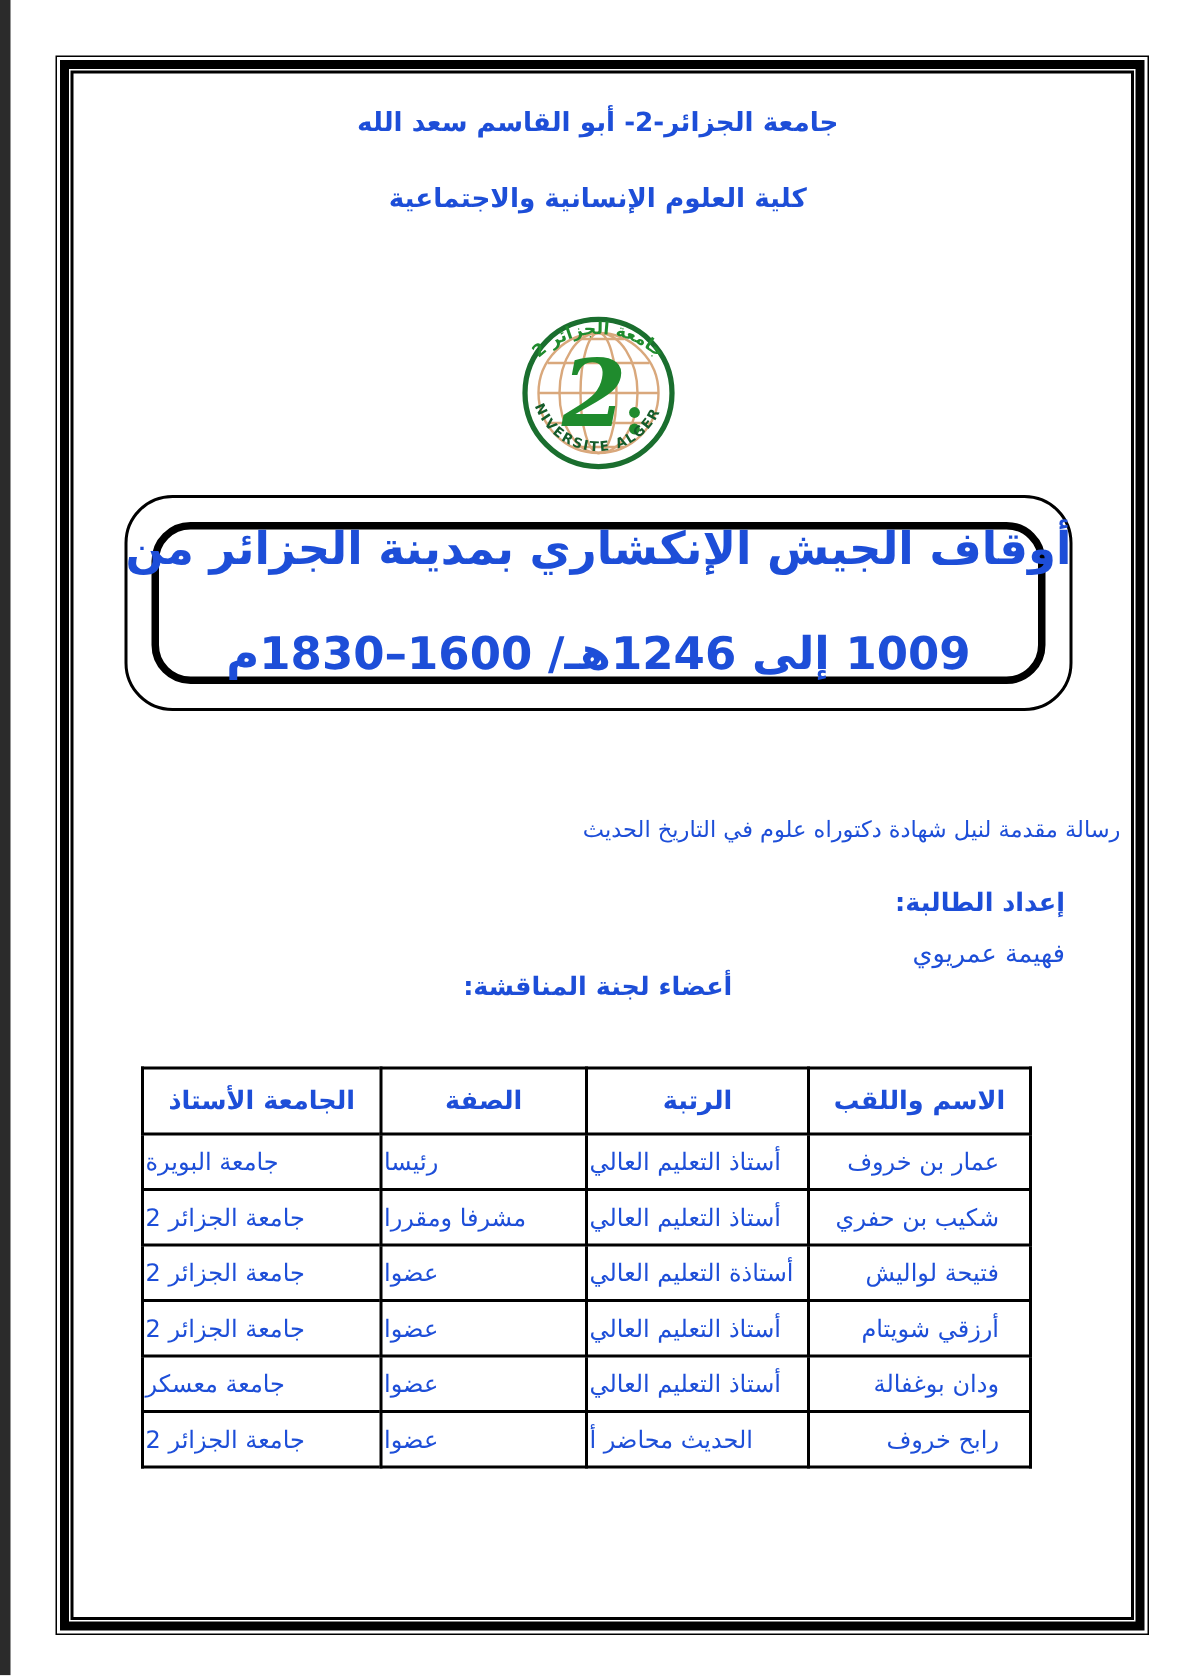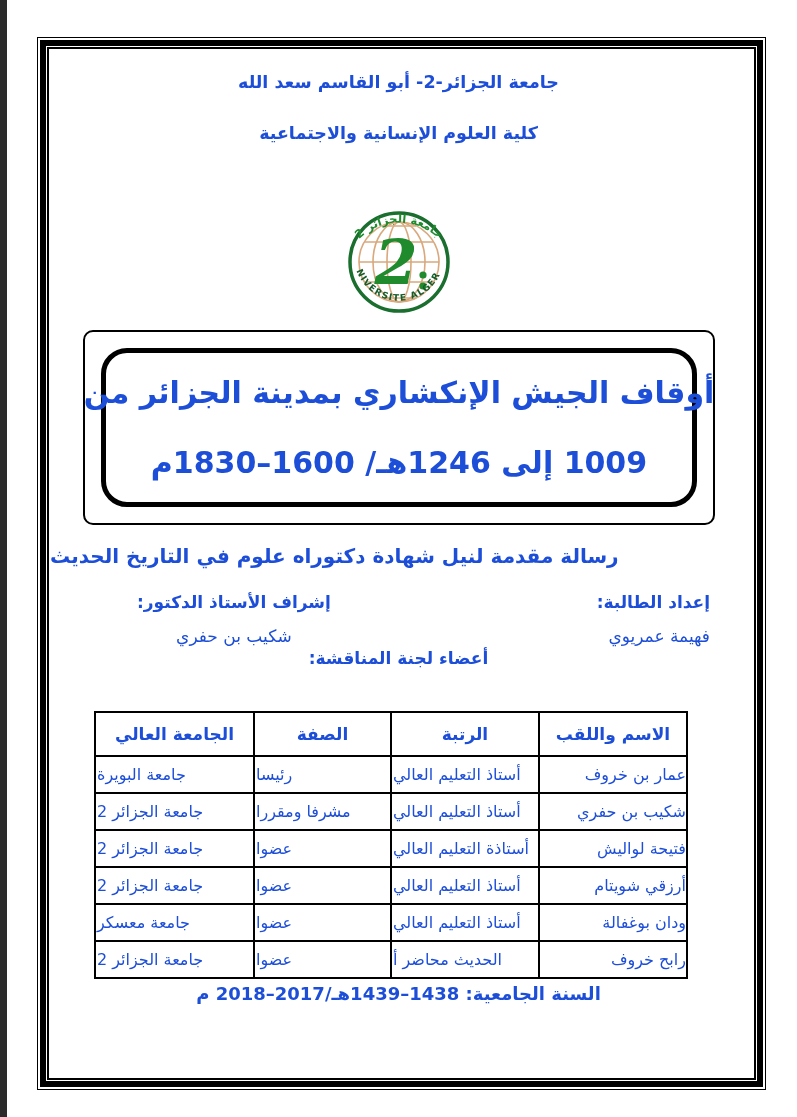--- a/index.html
+++ b/index.html
@@ -11,44 +11,44 @@
          box-sizing:border-box;border:1px solid #000;padding:2px;}
   .frame-mid{width:100%;height:100%;box-sizing:border-box;border:6px solid #000;padding:1px;}
   .frame-in{width:100%;height:100%;box-sizing:border-box;border:2px solid #000;}
 
   .hline{position:absolute;left:50px;width:697px;text-align:center;font-weight:bold;
          font-size:17.5px;line-height:24px;direction:rtl;}
   .h1{top:70px;} .h2{top:121px;} .h3{top:172px;}
 
   .logo{position:absolute;left:324px;top:196px;width:150px;height:118px;}
 
-  .title-box{position:absolute;left:83px;top:330px;width:632px;height:195px;
-             box-sizing:border-box;border:2px solid #000;border-radius:10px;padding:16px;}
+  .title-box{position:absolute;left:83px;top:330px;width:632px;height:144px;
+             box-sizing:border-box;border:2px solid #000;border-radius:32px;padding:16px;}
   .title-box-in{width:100%;height:100%;box-sizing:border-box;border:5px solid #000;border-radius:26px;
                 display:flex;flex-direction:column;justify-content:center;align-items:center;}
   .title-line{direction:rtl;text-align:center;font-weight:bold;font-size:30px;line-height:70px;white-space:nowrap;}
 
-  .subtitle{position:absolute;left:50px;top:544px;width:697px;text-align:left;direction:rtl;
-            font-weight:bold;font-size:20px;}
+  .subtitle{position:absolute;left:50px;top:544px;width:697px;text-align:right;direction:rtl;
+            font-weight:normal;font-size:15px;}
 
   .prep-student{position:absolute;top:592px;right:87px;direction:rtl;}
   .prep-supervisor{position:absolute;top:592px;left:137px;direction:rtl;text-align:center;}
   .prep-label{font-weight:bold;font-size:17px;white-space:nowrap;}
   .prep-name{margin-top:14px;font-size:17px;white-space:nowrap;}
 
   .committee-heading{position:absolute;left:50px;top:648px;width:697px;text-align:center;
                      direction:rtl;font-weight:bold;font-size:17px;}
 
   table.committee{position:absolute;left:94px;top:711px;width:592px;direction:rtl;
                   border-collapse:collapse;table-layout:fixed;}
   table.committee th,table.committee td{border:2px solid #000;font-size:16px;
                   vertical-align:middle;direction:rtl;overflow:hidden;white-space:nowrap;}
   table.committee th{height:40px;font-weight:bold;font-size:17px;text-align:center;}
   table.committee td{height:33px;text-align:left;font-weight:normal;}
-  table.committee td.c-name{text-align:right;padding-right:0;}
+  table.committee td.c-name{text-align:right;padding-right:20px;}
 
   .footer{position:absolute;left:50px;top:983px;width:697px;text-align:center;direction:rtl;
           font-weight:bold;font-size:18px;}
 </style>
 </head>
 <body>
 
 <div class="page">
   <div class="scan-strip"></div>
 
@@ -95,40 +95,36 @@
     </div>
   </div>
 
   <div class="subtitle">رسالة مقدمة لنيل شهادة دكتوراه علوم في التاريخ الحديث</div>
 
   <div class="prep-student">
     <div class="prep-label">إعداد الطالبة:</div>
     <div class="prep-name">فهيمة عمريوي</div>
   </div>
 
-  <div class="prep-supervisor">
-    <div class="prep-label">إشراف الأستاذ الدكتور:</div>
-    <div class="prep-name">شكيب بن حفري</div>
-  </div>
 
   <div class="committee-heading">أعضاء لجنة المناقشة:</div>
 
   <table class="committee">
     <colgroup>
       <col style="width:148px">
         <col style="width:148px">
         <col style="width:137px">
         <col style="width:159px">
     </colgroup>
     <thead>
       <tr>
         <th>الاسم واللقب</th>
         <th>الرتبة</th>
         <th>الصفة</th>
-        <th>الجامعة العالي</th>
+        <th>الجامعة الأستاذ</th>
       </tr>
     </thead>
     <tbody>
         <tr>
           <td class="c-name">عمار بن خروف</td>
           <td class="c-rank">أستاذ التعليم العالي</td>
           <td class="c-role">رئيسا</td>
           <td class="c-university">جامعة البويرة</td>
         </tr>
         <tr>
@@ -157,14 +153,13 @@
         </tr>
         <tr>
           <td class="c-name">رابح خروف</td>
           <td class="c-rank">الحديث محاضر أ</td>
           <td class="c-role">عضوا</td>
           <td class="c-university">جامعة الجزائر 2</td>
         </tr>
       </tbody>
   </table>
 
-  <div class="footer">السنة الجامعية: 1438–1439هـ/2017–2018 م</div>
 </div>
 
 </body></html>

